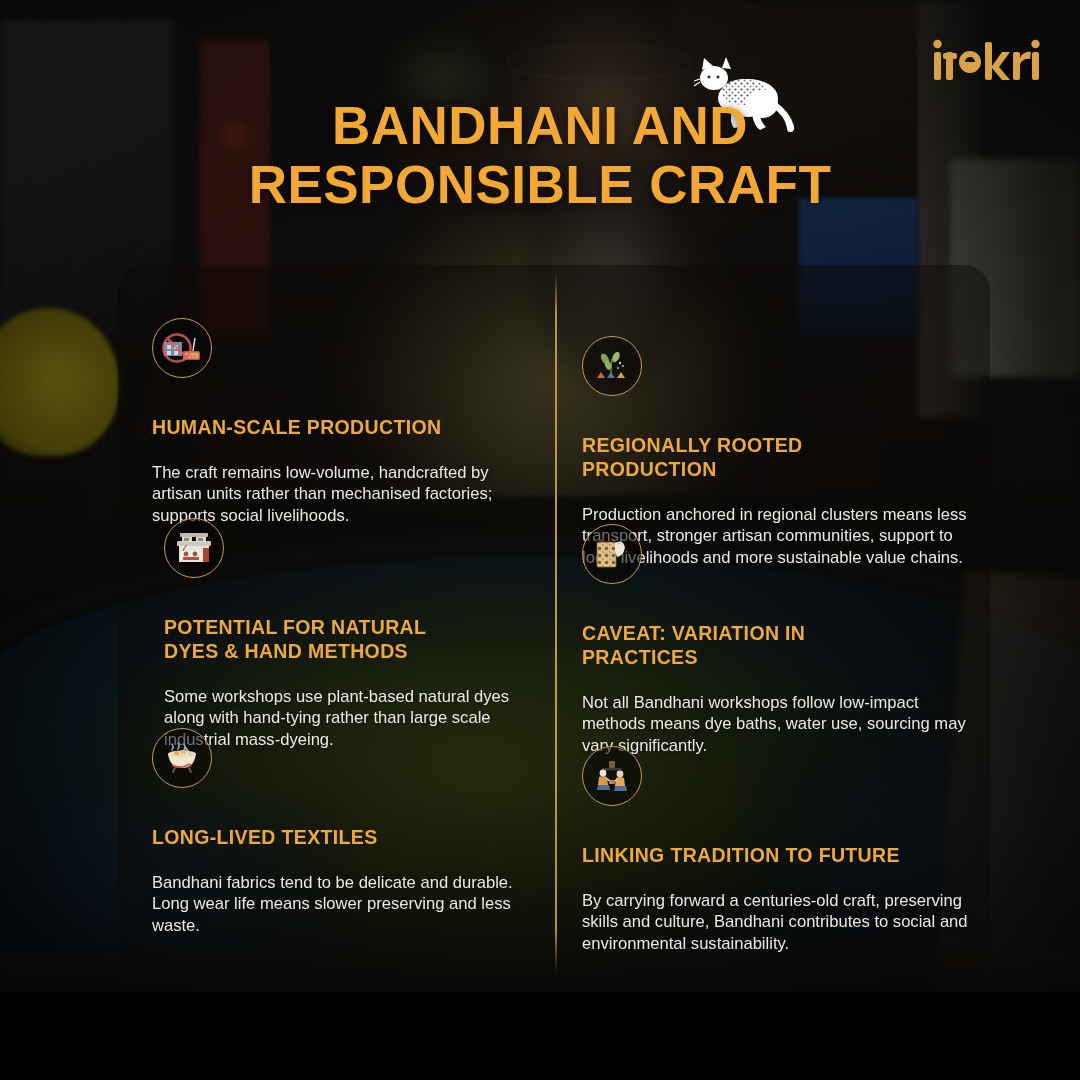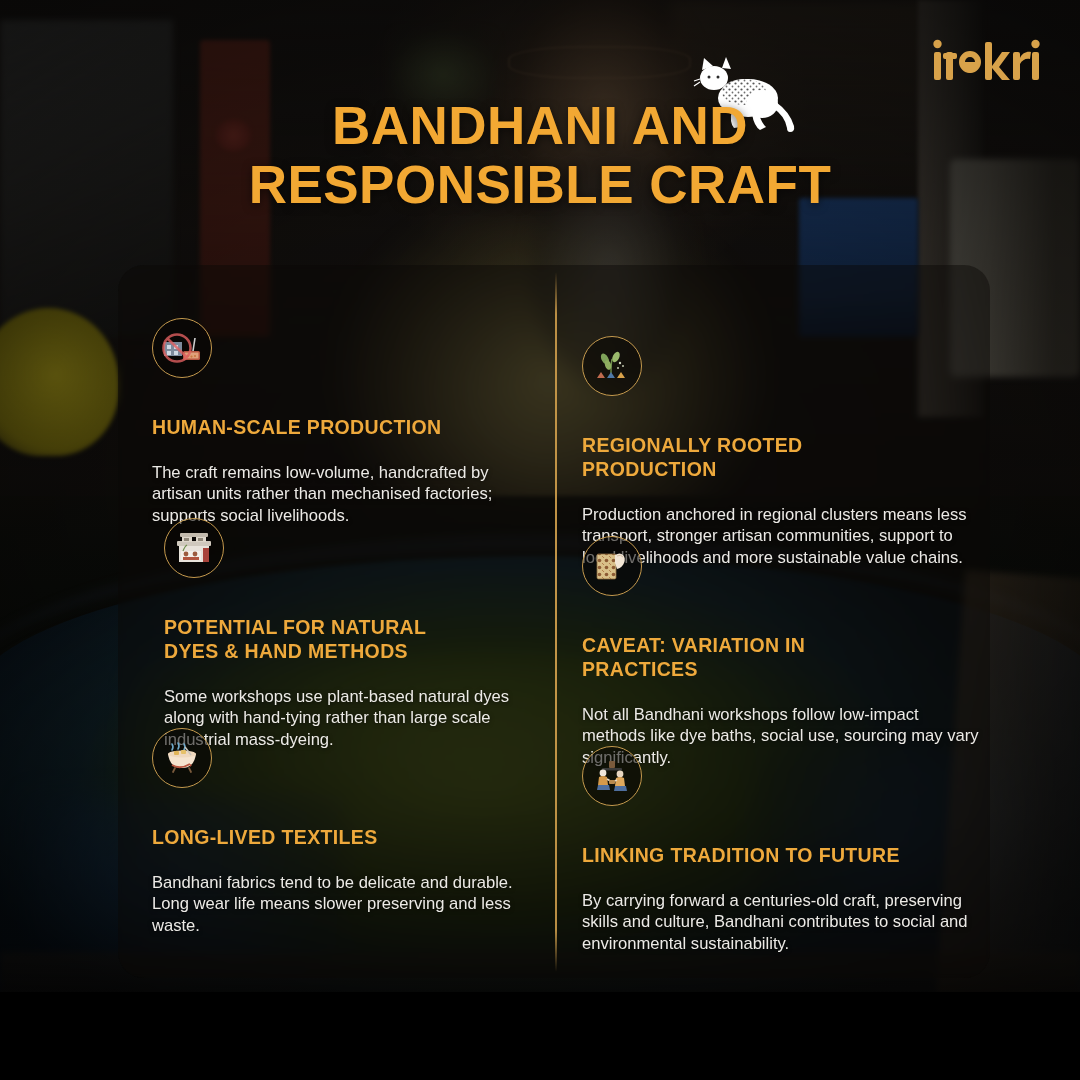--- a/index.html
+++ b/index.html
@@ -216,21 +216,21 @@
     text-shadow:0 1px 4px rgba(0,0,0,.6);
   }
 
   
   .col-l{left:152px;width:390px;}
   .col-r{left:582px;width:402px;margin-top:18px;}
   .row1{top:318px;}
   .row2{top:518px;margin-left:12px;}
   .row3{top:728px;}
   .row1r{top:318px;}
-  .row2r{top:518px;}
+  .row2r{top:506px;}
   .row3r{top:728px;}
   .col-l .block-title{width:300px;}
   .col-r .block-title{width:320px;}
 </style>
 </head>
 <body>
 
 <div class="stage">
 
   <div class="bg">
@@ -414,21 +414,21 @@
               <circle cx="7" cy="7" r="1.1" fill="#a8703f"></circle>
             </pattern>
           </defs>
           <rect x="8" y="11" width="19" height="25" rx="1.5" fill="url(#bandhani)" stroke="#8c6a3c" stroke-width="0.8"></rect>
           <path d="M26 12 q5 -3 8 0 q3 3 1 8 q-2 5 -7 6 l-2 -6 z" fill="#f2e6d6"></path>
           <path d="M28 13 q4 -2 6 1" stroke="#cbb79c" stroke-width="0.9" fill="none"></path>
         </svg>
       </div>
       <div class="block-title">CAVEAT: VARIATION IN PRACTICES</div>
     </div>
-    <div class="block-body">Not all Bandhani workshops follow low-impact methods like dye baths, social use, sourcing may vary significantly.</div>
+    <div class="block-body">Not all Bandhani workshops follow low-impact methods means dye baths, water use, sourcing may vary significantly.</div>
   </div>
 
   <div class="block col-l row3">
     <div class="block-head">
       <div class="icon-circle">
         <svg width="46" height="46" viewBox="0 0 46 46" aria-hidden="true">
           <g>
             <path d="M13 9 q2 3 0 6 M19 8 q2 3 0 6 M25 9 q2 3 0 6" stroke="#6fa8c8" stroke-width="1.6" fill="none" stroke-linecap="round"></path>
             <path d="M9 19 q14 -5 28 0 q-2 14 -14 14 q-12 0 -14 -14 z" fill="#f5e4cf"></path>
             <ellipse cx="23" cy="19" rx="14" ry="3.6" fill="#efd8bd"></ellipse>

